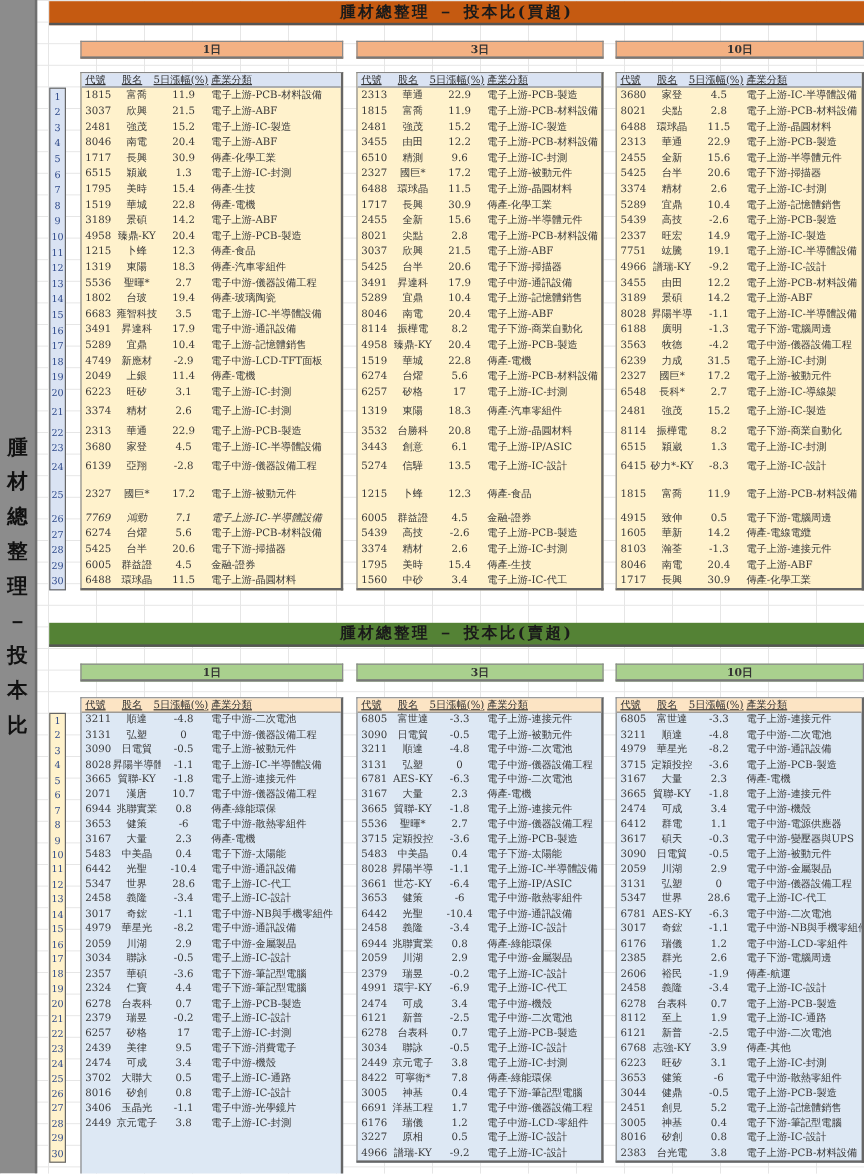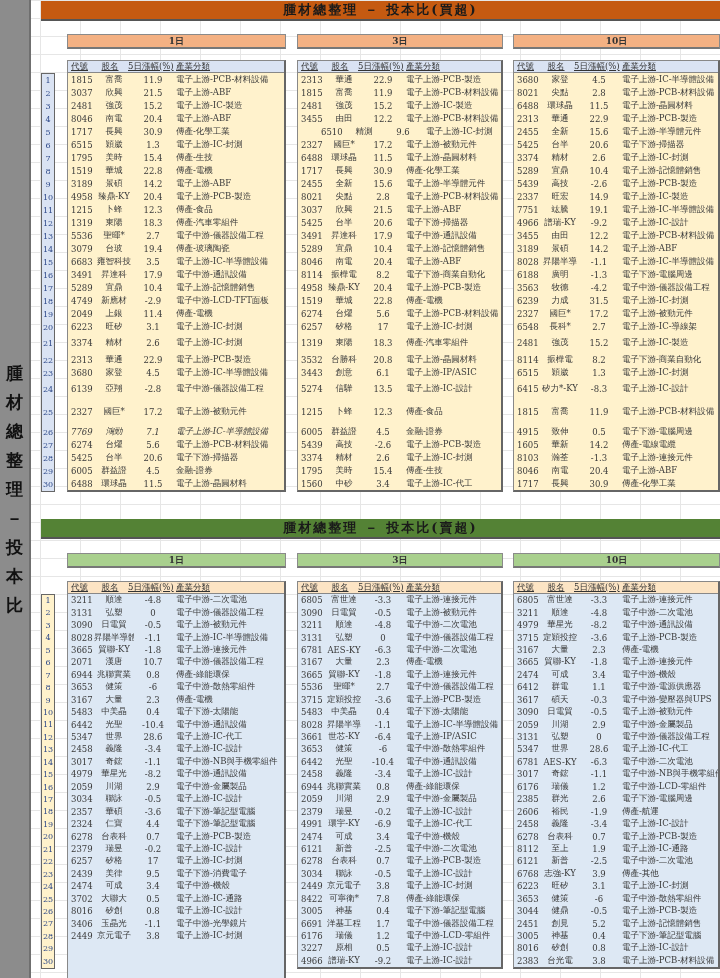--- a/index.html
+++ b/index.html
@@ -197,21 +197,21 @@
         <span class="c-chg">18.3</span>
         <span class="c-ind">傳產-汽車零組件</span>
       </div>
       <div class="row" style="height: 13px;">
         <span class="c-code">5536</span>
         <span class="c-name">聖暉*</span>
         <span class="c-chg">2.7</span>
         <span class="c-ind">電子中游-儀器設備工程</span>
       </div>
       <div class="row" style="height: 13px;">
-        <span class="c-code">3079</span>
+        <span class="c-code">1802</span>
         <span class="c-name">台玻</span>
         <span class="c-chg">19.4</span>
         <span class="c-ind">傳產-玻璃陶瓷</span>
       </div>
       <div class="row" style="height: 13px;">
         <span class="c-code">6683</span>
         <span class="c-name">雍智科技</span>
         <span class="c-chg">3.5</span>
         <span class="c-ind">電子上游-IC-半導體設備</span>
       </div>
@@ -331,21 +331,21 @@
         <span class="c-name">強茂</span>
         <span class="c-chg">15.2</span>
         <span class="c-ind">電子上游-IC-製造</span>
       </div>
       <div class="row" style="height: 13px;">
         <span class="c-code">3455</span>
         <span class="c-name">由田</span>
         <span class="c-chg">12.2</span>
         <span class="c-ind">電子上游-PCB-材料設備</span>
       </div>
-      <div class="row" style="height: 13px; padding-left: 20px;">
+      <div class="row" style="height: 13px;">
         <span class="c-code">6510</span>
         <span class="c-name">精測</span>
         <span class="c-chg">9.6</span>
         <span class="c-ind">電子上游-IC-封測</span>
       </div>
       <div class="row" style="height: 13px;">
         <span class="c-code">2327</span>
         <span class="c-name">國巨*</span>
         <span class="c-chg">17.2</span>
         <span class="c-ind">電子上游-被動元件</span>

